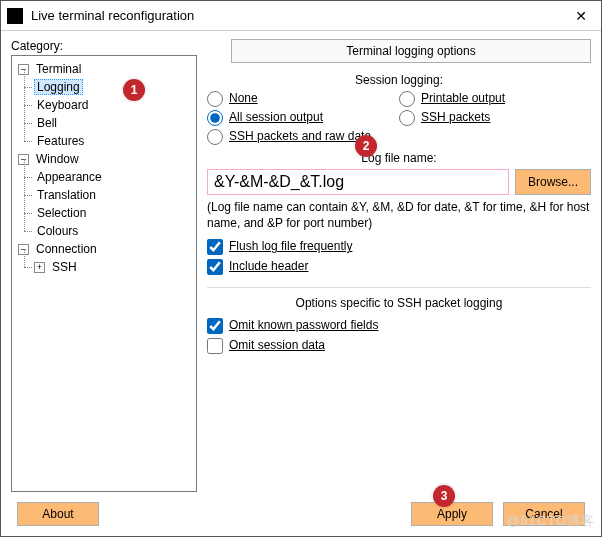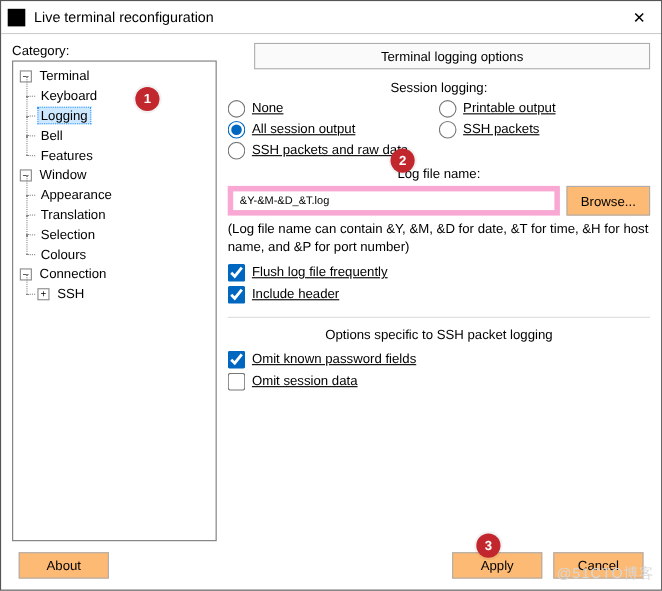--- a/index.html
+++ b/index.html
@@ -99,24 +99,24 @@
   .radio-grid .full { grid-column: 1 / span 2; }
   .ctl { display: flex; align-items: flex-start; gap: 6px; text-decoration: underline; }
   input[type=radio], input[type=checkbox] {
     width: 16px; height: 16px;
     accent-color: #0067c0;
     margin: 0;
   }
   .filename-row { display: flex; gap: 6px; margin-bottom: 4px; }
   .filename-row input[type=text] {
     flex: 1;
-    border: 5px solid #f9a8d4;
+    border: 1px solid #f9a8d4;
     padding: 3px 6px;
     font-family: inherit;
-    font-size: 10px;
+    font-size: 16px;
   }
   .btn {
     border: 1px solid #adadad;
     background: #fdba74;
     padding: 3px 12px;
     font-family: inherit;
     font-size: 12px;
   }
   .hint { margin-bottom: 8px; line-height: 1.35; }
   .chk-stack { display: flex; flex-direction: column; gap: 4px; margin-bottom: 12px; }
@@ -167,22 +167,22 @@
 </div>
 
 <div class="content">
   <div class="left-col">
     <div class="cat-label">Category:</div>
     <div class="tree">
       <ul>
         <li>
           <span class="node-toggle">–</span><span class="node-label">Terminal</span>
           <ul>
+            <li><span class="node-label selected">Logging</span></li>
             <li><span class="node-label">Keyboard</span></li>
-            <li><span class="node-label selected">Logging</span></li>
             <li><span class="node-label">Bell</span></li>
             <li><span class="node-label">Features</span></li>
           </ul>
         </li>
         <li>
           <span class="node-toggle">–</span><span class="node-label">Window</span>
           <ul>
             <li><span class="node-label">Appearance</span></li>
             <li><span class="node-label">Translation</span></li>
             <li><span class="node-label">Selection</span></li>

